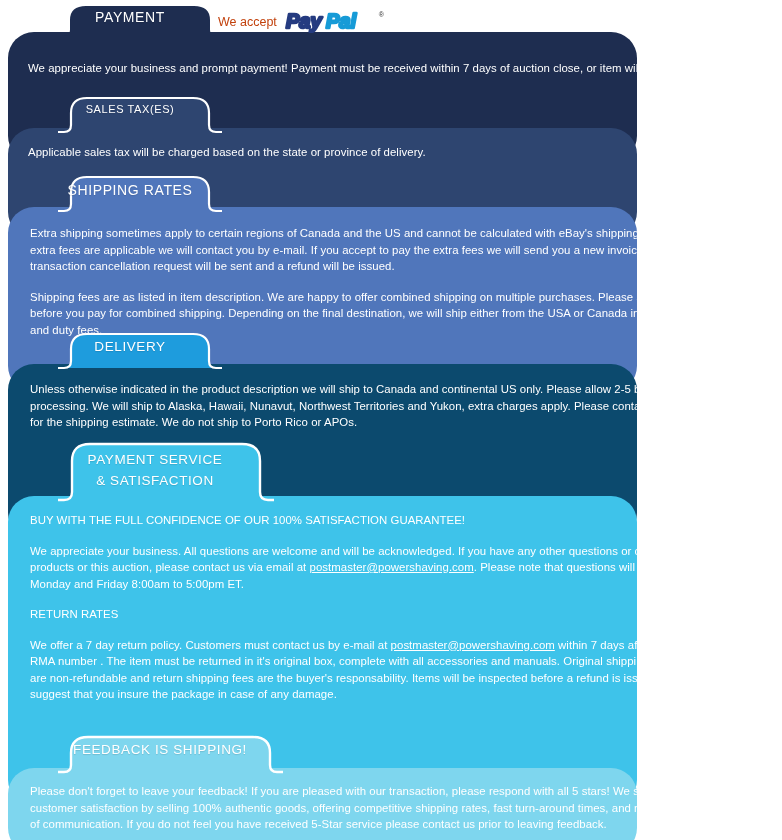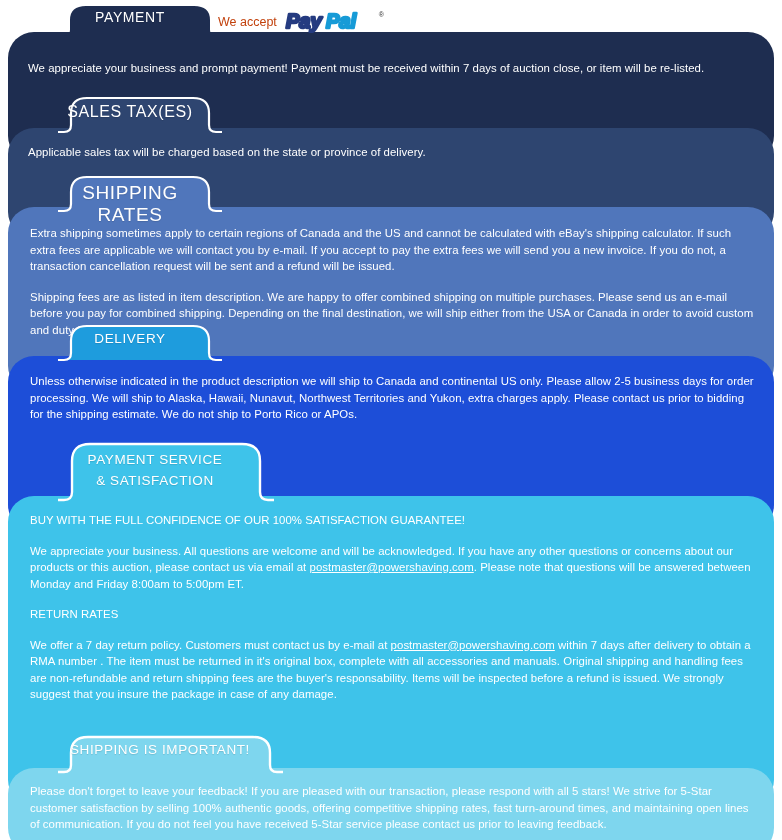--- a/index.html
+++ b/index.html
@@ -17,28 +17,28 @@
     width: 782px;
     height: 840px;
     background: #ffffff;
     overflow: hidden;
   }
 
   
   .panel {
     position: absolute;
     left: 8px;
-    width: 766px;
+    width: 629px;
     border-radius: 26px;
     overflow: visible;
   }
   .panel-payment   { top: 32px;  height: 130px; background: #1e2d50; z-index: 10; }
   .panel-salestax  { top: 128px; height: 110px; background: #2e4570; z-index: 20; }
   .panel-shipping  { top: 207px; height: 185px; background: #5076bb; z-index: 30; }
-  .panel-delivery  { top: 356px; height: 175px; background: #1d4ed8; z-index: 40; }
+  .panel-delivery  { top: 364px; height: 175px; background: #0c4a6e; z-index: 40; }
   .panel-service   { top: 496px; height: 310px; background: #3ec3ea; z-index: 50; }
   .panel-feedback  { top: 768px; height: 86px;  background: #7ed6ee; z-index: 60; }
 
   
 
   
   .tab {
     position: absolute;
     z-index: 5;
     pointer-events: none;
@@ -127,33 +127,33 @@
     <div class="body-text" style="top:28px; left:20px; width:728px;">
       <p>We appreciate your business and prompt payment! Payment must be received within 7 days of auction close, or item will be re-listed.</p>
     </div>
   </div>
 
   <div class="panel panel-salestax">
     <div class="tab" style="top:-33px; left:52px; width:140px; height:35px;">
       <svg width="160" height="37" viewBox="0 0 160 37">
         <path d="M-2 37 L4 37 Q11 37 11 30 L11 18 Q11 3 27 3 L133 3 Q149 3 149 18 L149 30 Q149 37 156 37 L162 37" fill="#2e4570" stroke="#ffffff" stroke-width="2.2" stroke-linejoin="round" stroke-linecap="butt"></path>
       </svg>
-      <div class="tab-label" style="top:8px; font-size:16px;">SALES TAX(ES)</div>
+      <div class="tab-label" style="top:8px; font-size:11px;">SALES TAX(ES)</div>
     </div>
     <div class="body-text" style="top:16px; left:20px; width:728px;">
       <p>Applicable sales tax will be charged based on the state or province of delivery.</p>
     </div>
   </div>
 
   <div class="panel panel-shipping">
     <div class="tab" style="top:-33px; left:52px; width:140px; height:35px;">
       <svg width="160" height="37" viewBox="0 0 160 37">
         <path d="M-2 37 L4 37 Q11 37 11 30 L11 18 Q11 3 27 3 L133 3 Q149 3 149 18 L149 30 Q149 37 156 37 L162 37" fill="#5076bb" stroke="#ffffff" stroke-width="2.2" stroke-linejoin="round" stroke-linecap="butt"></path>
       </svg>
-      <div class="tab-label" style="top:8px; font-size:19px;">SHIPPING RATES</div>
+      <div class="tab-label" style="top:8px; font-size:14px;">SHIPPING RATES</div>
     </div>
     <div class="body-text" style="top:18px; left:22px; width:728px;">
       <p>Extra shipping sometimes apply to certain regions of Canada and the US and cannot be calculated with eBay's shipping calculator. If such extra fees are applicable we will contact you by e-mail.  If you accept to pay the extra fees we will send you a new invoice.  If you do not, a transaction cancellation request will be sent and a refund will be issued.</p>
       <p>Shipping fees are as listed in item description.   We are happy to offer combined shipping on multiple purchases. Please send us an e-mail before you pay for combined shipping. Depending on the final destination, we will ship either from the USA or Canada in order to avoid custom and duty fees.</p>
     </div>
   </div>
 
   <div class="panel panel-delivery">
     <div class="tab" style="top:-33px; left:52px; width:140px; height:35px;">
       <svg width="160" height="37" viewBox="0 0 160 37">
@@ -180,20 +180,20 @@
       <p>RETURN RATES</p>
       <p><span>We offer a 7 day return policy. Customers must contact us by e-mail at </span><a class="lnk" href="#">postmaster@powershaving.com</a><span> within 7 days after delivery to obtain a RMA number . The  item must be returned in it's original box, complete with all accessories and manuals. Original shipping and handling fees are non-refundable and return shipping fees are the buyer's responsability. Items will be inspected before a refund is issued. We strongly suggest that you insure the package in case of any damage.</span></p>
     </div>
   </div>
 
   <div class="panel panel-feedback">
     <div class="tab" style="top:-34px; left:52px; width:200px; height:36px;">
       <svg width="222" height="38" viewBox="0 0 222 38">
         <path d="M-2 38 L4 38 Q11 38 11 31 L11 19 Q11 3 28 3 L193 3 Q210 3 210 19 L210 31 Q210 38 217 38 L223 38" fill="#7ed6ee" stroke="#ffffff" stroke-width="2.4" stroke-linejoin="round" stroke-linecap="butt"></path>
       </svg>
-      <div class="tab-label" style="top:8px; font-size:13.5px;">SHIPPING IS IMPORTANT!</div>
+      <div class="tab-label" style="top:8px; font-size:13.5px;">FEEDBACK IS SHIPPING!</div>
     </div>
     <div class="body-text" style="top:15px; left:22px; width:726px;">
       <p>Please don't forget to leave your feedback! If you are pleased with our transaction, please respond with all 5 stars!  We strive for 5-Star customer satisfaction by selling 100% authentic goods, offering competitive shipping rates, fast turn-around times, and maintaining open lines of communication. If you do not feel you have received 5-Star service please contact us prior to leaving feedback.</p>
     </div>
   </div>
 
 </div>
 
 </body></html>

